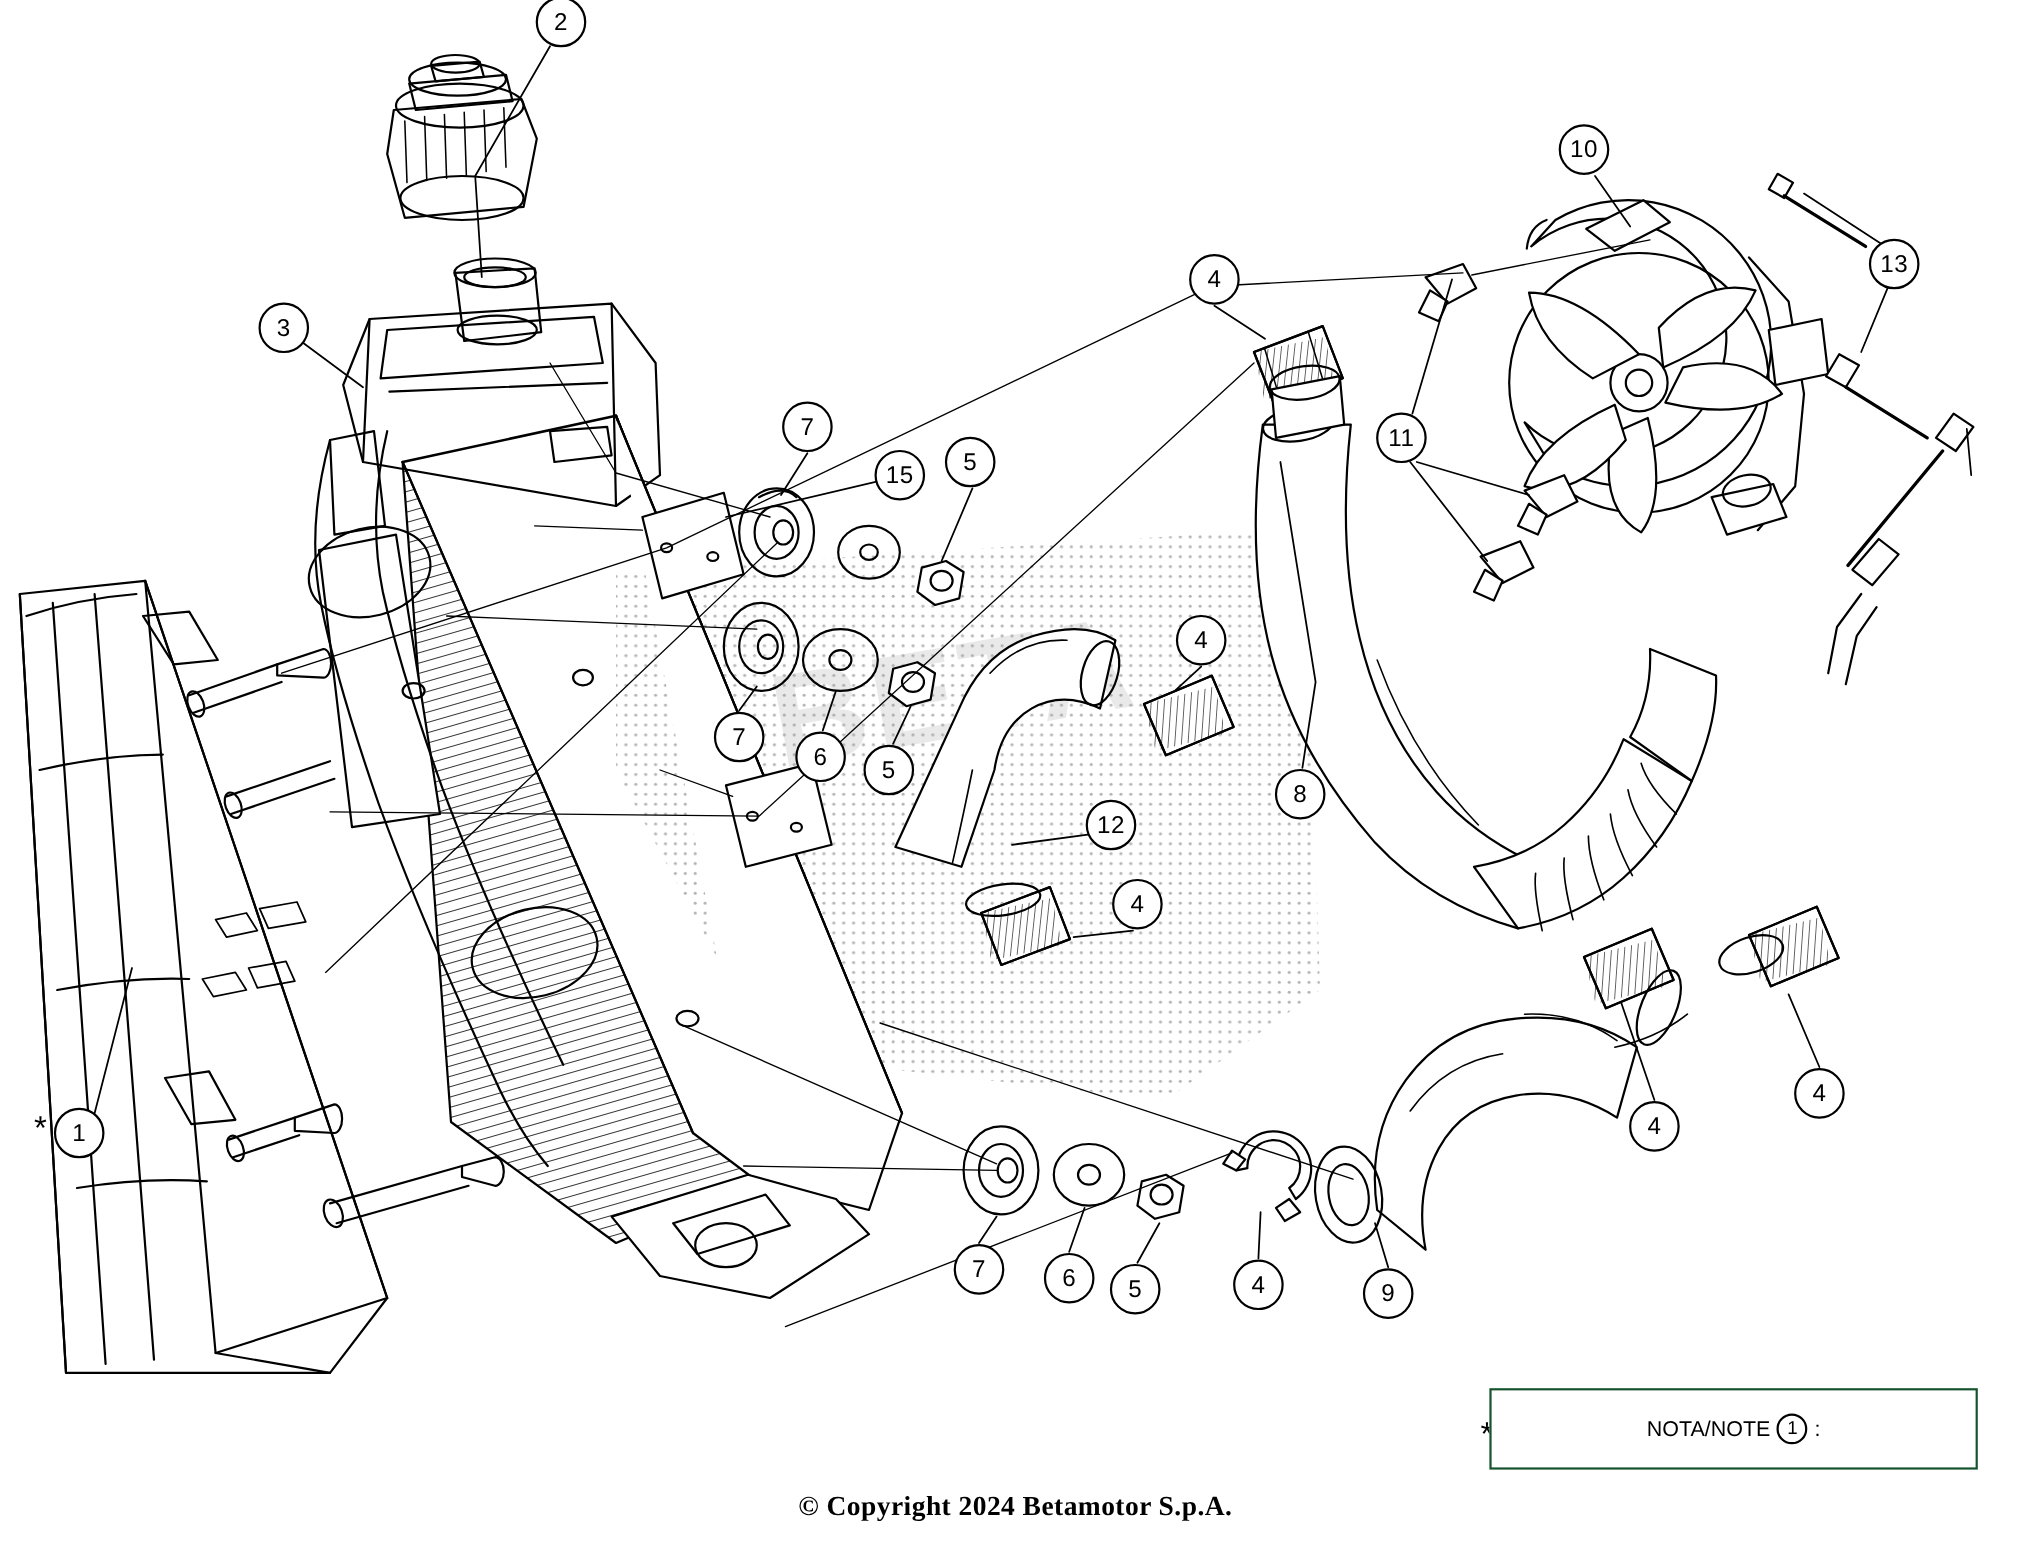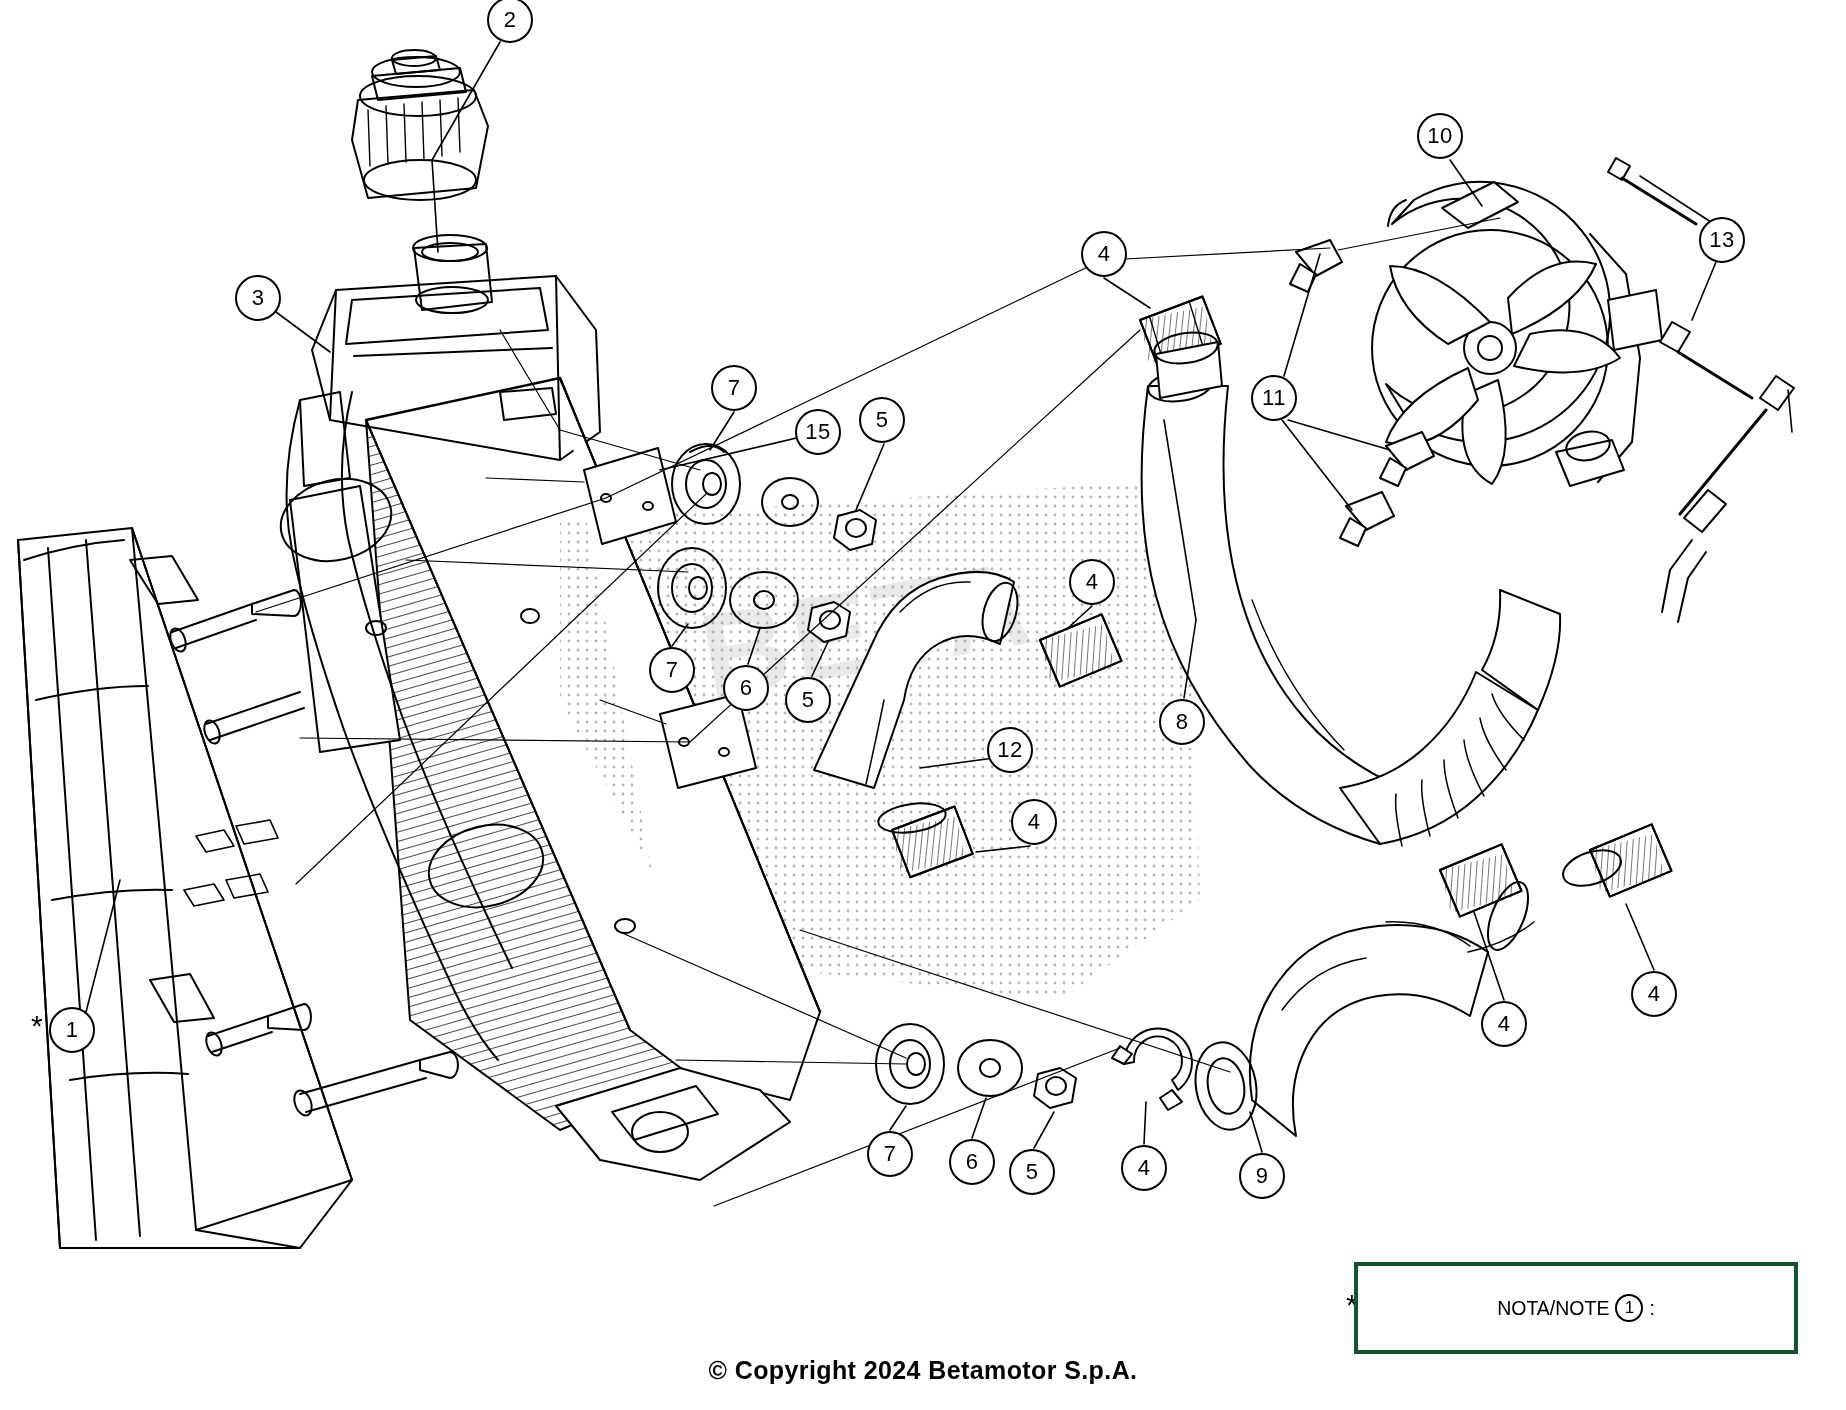--- a/index.html
+++ b/index.html
@@ -49,22 +49,22 @@
     left: -20px;
     top: 2px;
     font-size: 30px;
     line-height: 30px;
   }
   .note-box {
     position: absolute;
     left: 1354px;
     top: 1262px;
     width: 444px;
-    height: 92px;
-    border: 4px solid #14532d;
+    height: 74px;
+    border: 2px solid #14532d;
     box-sizing: border-box;
     background: #fff;
     display: flex;
     flex-direction: column;
     align-items: center;
     justify-content: center;
     font-size: 19.5px;
     line-height: 26px;
   }
   .note-line1 {
@@ -92,20 +92,21 @@
   }
   .copyright {
     position: absolute;
     left: 0;
     top: 1356px;
     width: 1846px;
     text-align: center;
     font-size: 25px;
     font-weight: bold;
     letter-spacing: 0.4px;
+    font-family: Liberation Serif, serif;
   }
   .wm {
     position: absolute;
     font-size: 120px;
     font-weight: bold;
     color: #d8d8d8;
     opacity: 0.55;
     transform: rotate(-10deg);
     letter-spacing: 4px;
     user-select: none;

